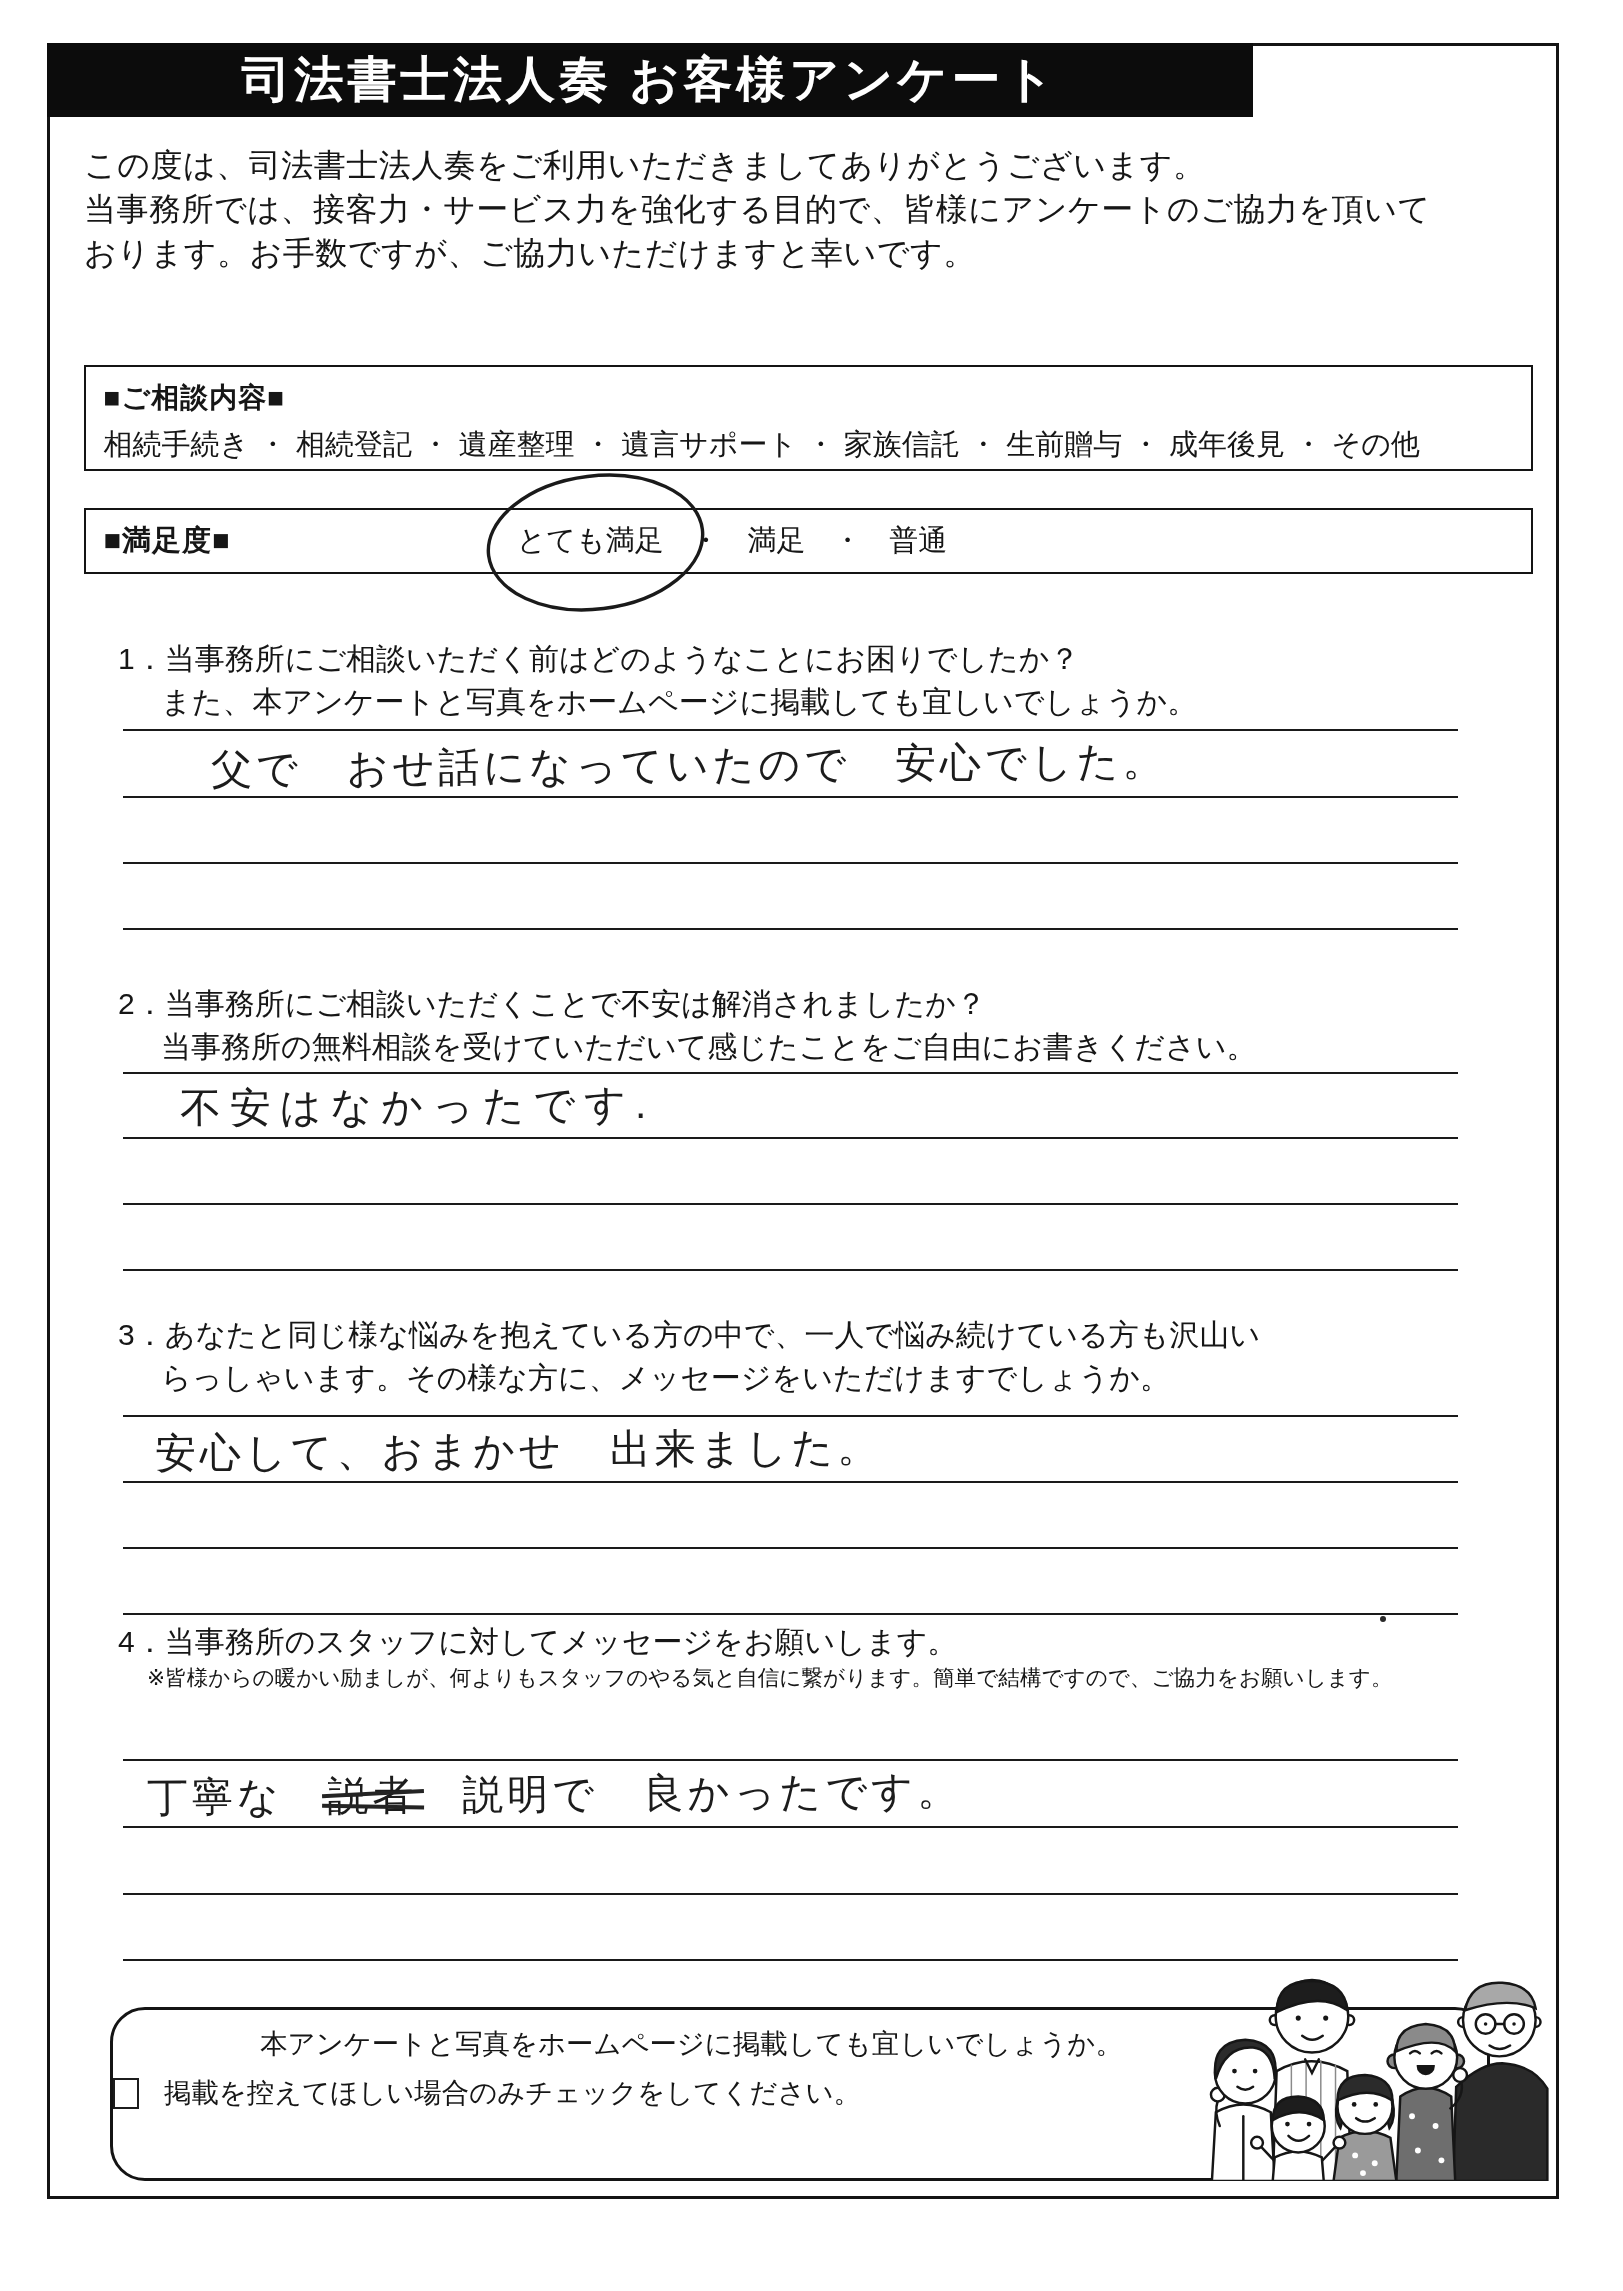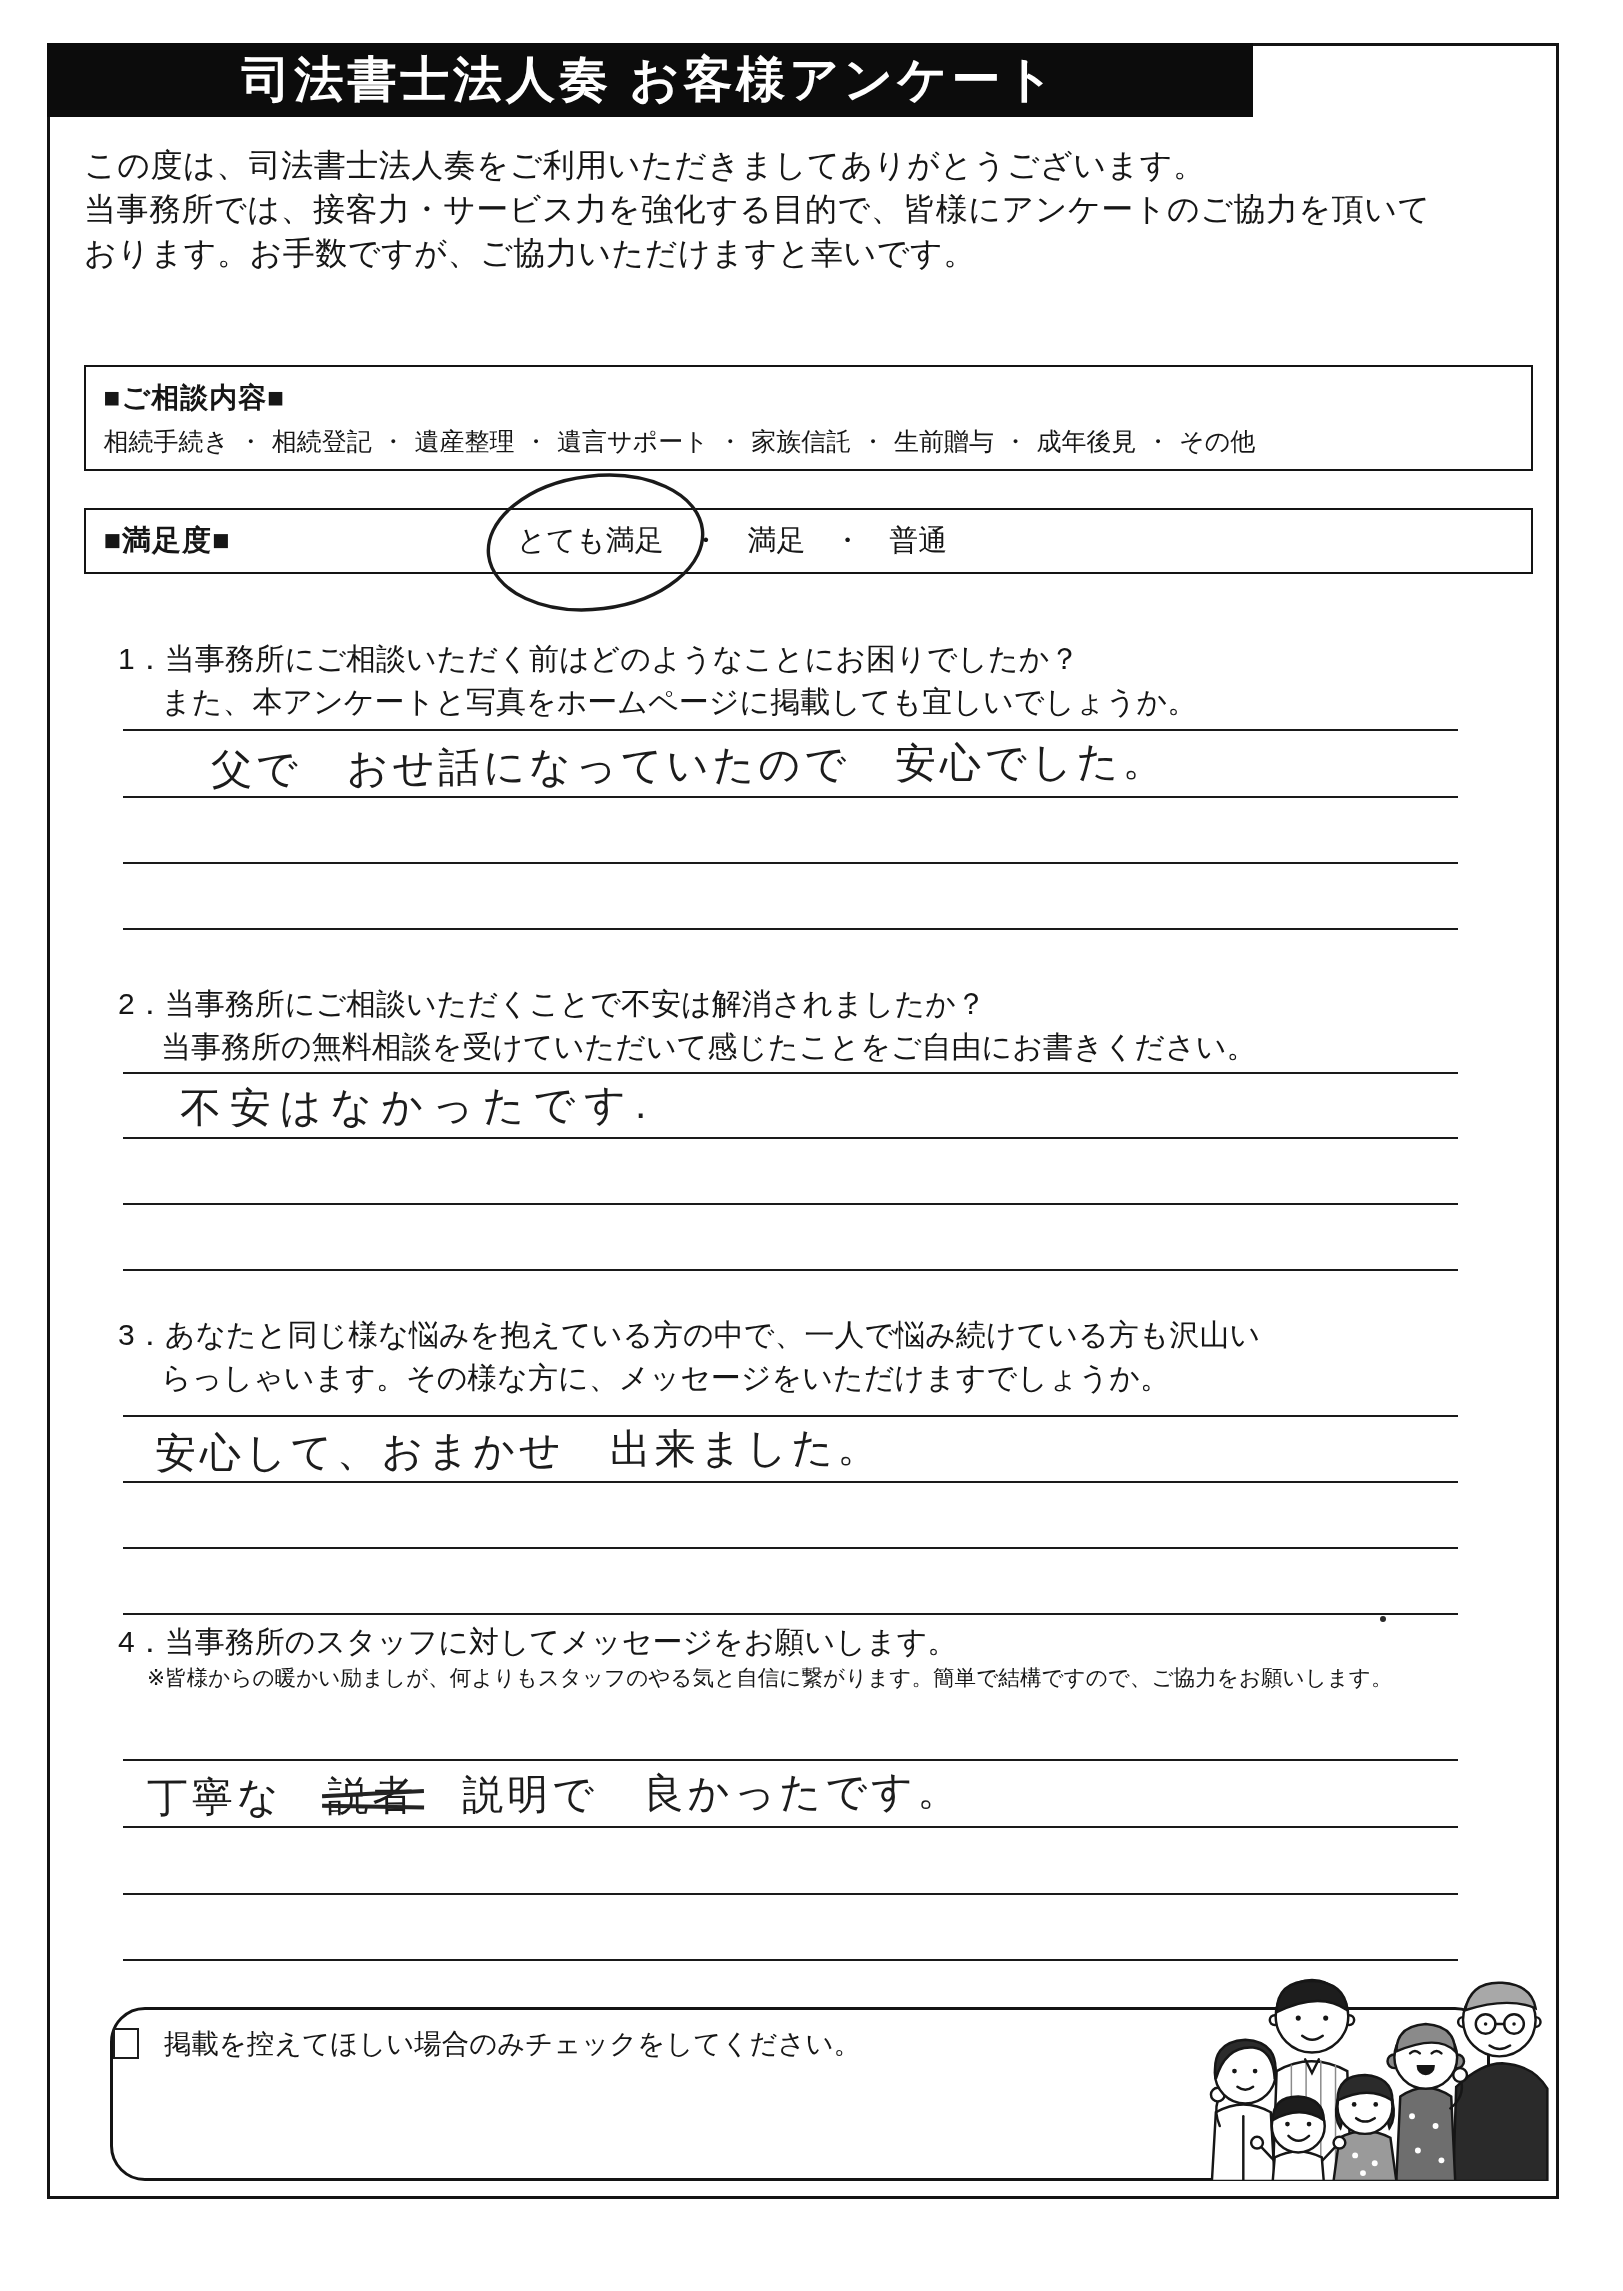--- a/index.html
+++ b/index.html
@@ -18,21 +18,21 @@
   .title-bar h1{
     margin:0; color:#ffffff; font-size:49px; font-weight:bold; letter-spacing:3.9px; white-space:nowrap;
   }
   .intro{position:absolute; left:84px; top:143px; width:1441px;}
   .intro p{margin:0; font-size:32px; line-height:44px; letter-spacing:0.5px; white-space:nowrap;}
   .box{
     position:absolute; left:84px; width:1449px; border:2.9px solid #141414; box-sizing:border-box; background:transparent;
   }
   .consultation-box{top:365px; height:106px; padding:11.8px 17.6px;}
   .box-header{margin:0; font-size:28px; font-weight:bold; letter-spacing:1px;}
-  .box-items{margin:7.8px 0 0 0; font-size:25px; white-space:nowrap;}
+  .box-items{margin:7.8px 0 0 0; font-size:29px; white-space:nowrap;}
   .box-items .sep{margin:0 8.8px;}
   .satisfaction-box{top:508px; height:66px; display:flex; align-items:center; padding:0 17.6px;}
   .satisfaction-box .box-header{font-size:29px;}
   .options{margin-left:286px; font-size:29px; display:flex; align-items:center; white-space:nowrap;}
   .options .sep{margin:0 27.4px;}
   .opt{display:inline-block;}
   .opt.circled{position:relative;}
   .circle-mark{position:absolute; left:-37px; top:-59px; pointer-events:none;}
   .question{position:absolute; left:118px; width:1392px;}
   .question p{margin:0; font-size:30px; line-height:43px; white-space:nowrap;}
@@ -145,20 +145,21 @@
   <div class="rule" style="top:1893px;"></div>
   <div class="rule" style="top:1959px;"></div>
   <div class="handwriting" style="left:147px; top:1767px;">
     <span>丁寧な　</span><span class="struck">説者</span><span>　説明で　良かったです。</span>
   </div>
 
   <div class="artifact-dot"></div>
 
   <section class="footer-box">
     <div class="footer-text">
+      <p>本アンケートと写真をホームページに掲載しても宜しいでしょうか。</p>
       <p class="checkbox-row">
         <span class="checkbox"></span>
         <span>掲載を控えてほしい場合のみチェックをしてください。</span>
       </p>
     </div>
   </section>
 
   <svg class="family" viewBox="0 0 366 216" width="359" height="212">
     <g stroke="#161616" stroke-width="2.5" fill="none" stroke-linecap="round">
 

